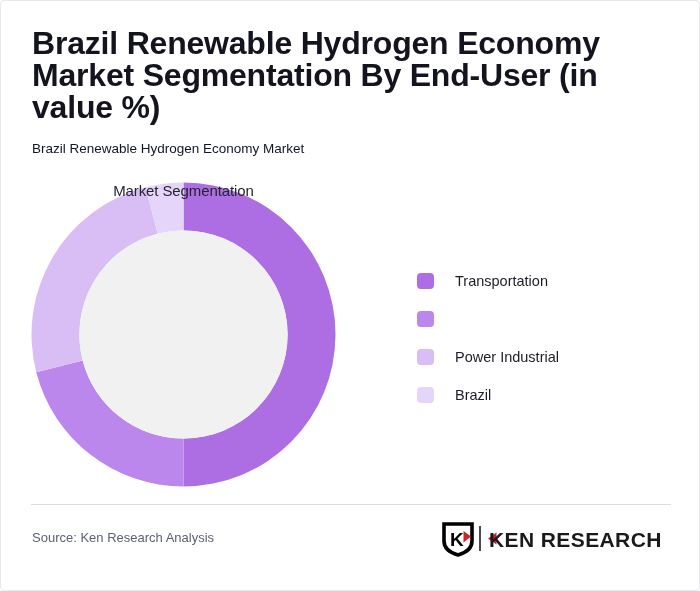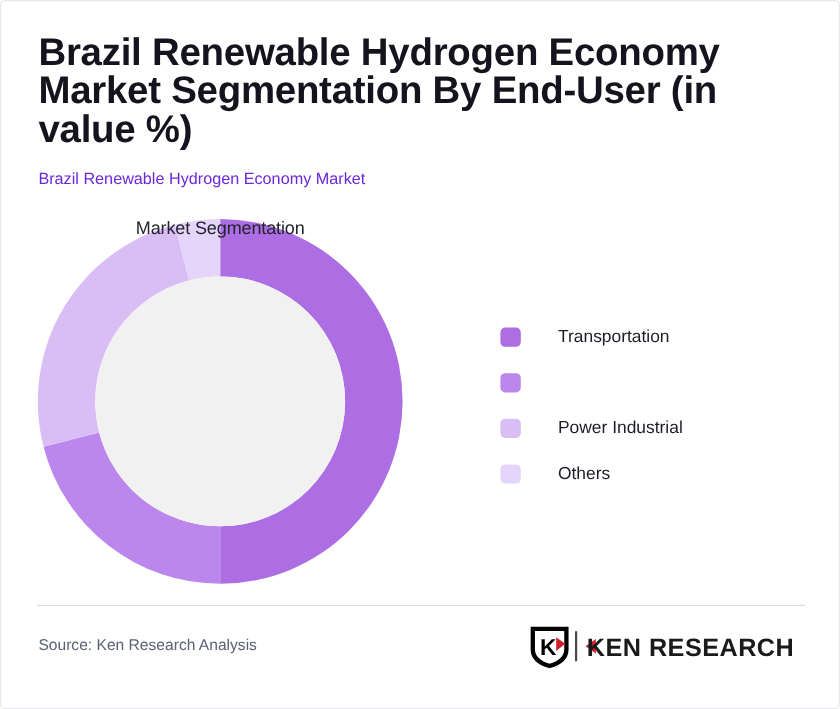--- a/index.html
+++ b/index.html
@@ -39,21 +39,21 @@
     font-weight: bold;
     color: #14141e;
     letter-spacing: -0.2px;
   }
   .subtitles {
     margin-top: 16px;
   }
   .subtitle-line {
     font-size: 13.5px;
     line-height: 20px;
-    color: #6d28d9;
+    color: #0f172a;
     white-space: nowrap;
   }
 
   
   .chart-area {
     position: absolute;
     left: 0;
     top: 165px;
     width: 700px;
     height: 330px;
@@ -101,21 +101,21 @@
     align-items: center;
     height: 38px;
   }
   .legend-swatch {
     width: 17px;
     height: 16px;
     border-radius: 4px;
     flex: 0 0 auto;
   }
   .legend-label {
-    margin-left: 31px;
+    margin-left: 21px;
     font-size: 14.5px;
     color: #1d1d27;
     white-space: nowrap;
   }
 
   
   .divider {
     position: absolute;
     left: 30px;
     top: 503px;
@@ -189,21 +189,21 @@
         </div>
         <div class="legend-item">
           <span class="legend-swatch" style="background: rgb(187, 135, 236);"></span>
         </div>
         <div class="legend-item">
           <span class="legend-swatch" style="background: rgb(217, 190, 246);"></span>
           <span class="legend-label">Power Industrial</span>
         </div>
         <div class="legend-item">
           <span class="legend-swatch" style="background: rgb(230, 213, 250);"></span>
-          <span class="legend-label">Others</span>
+          <span class="legend-label">Brazil</span>
         </div>
       </div>
 
   </div>
 
   <div class="divider"></div>
   <div class="footer">
     <div class="source-text">Source: Ken Research Analysis</div>
 
     <div class="logo">

